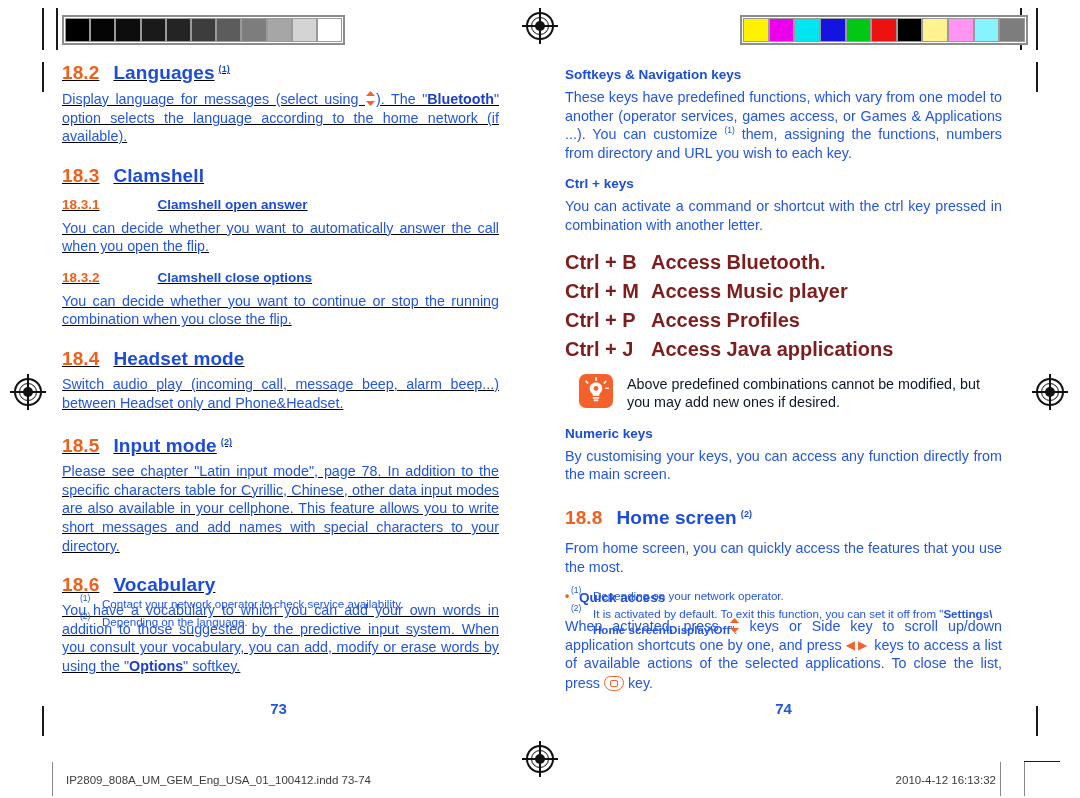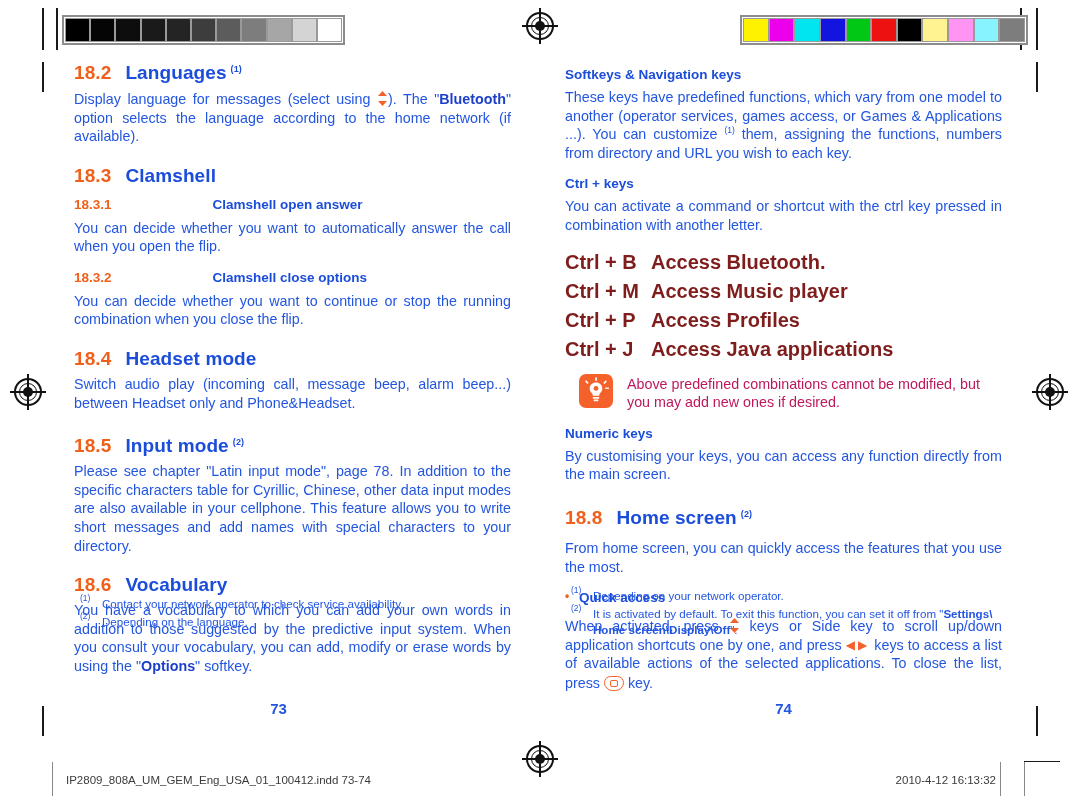--- a/index.html
+++ b/index.html
@@ -93,21 +93,21 @@
     top: 62px;
     left: 0;
     width: 1080px;
     height: 672px;
   }
   .column {
     position: absolute;
     top: 0;
     width: 437px;
   }
-  #col-left  { left: 74px; }
+  #col-left  { left: 62px; text-decoration: underline; }
   #col-right { left: 565px; }
 
   .h2 {
     display: flex;
     align-items: baseline;
     margin: 0 0 5px 0;
     font-size: 19px;
     font-weight: bold;
     letter-spacing: 0.1px;
   }
@@ -118,21 +118,21 @@
 
   .h3 {
     display: flex;
     align-items: baseline;
     margin: 0 0 7px 0;
     font-size: 13.5px;
     font-weight: bold;
     gap: 48px;
   }
   .h3 .num { color: #f0601a; margin-right: 10px; }
-  .h3 .ttl { color: #1b4ddb; margin-left: 43px; }
+  .h3 .ttl { color: #1b4ddb; }
 
   .h4 {
     margin: 0 0 6px 0;
     font-size: 13.5px;
     font-weight: bold;
     color: #1b4ddb;
   }
 
   .bullet-h {
     margin: 0 0 6px 0;
@@ -184,21 +184,21 @@
     flex: 0 0 auto;
     width: 34px; height: 34px;
     background: #f4612a;
     border-radius: 7px;
     margin-right: 14px;
     position: relative;
   }
   .tip-text {
     font-size: 14.3px;
     line-height: 1.30;
-    color: #be185d;
+    color: #0f172a;
     padding-top: 1px;
   }
 
   
   .gl-updown {
     display: inline-block;
     width: 11px;
     position: relative;
     top: 2px;
     color: #f4612a;

